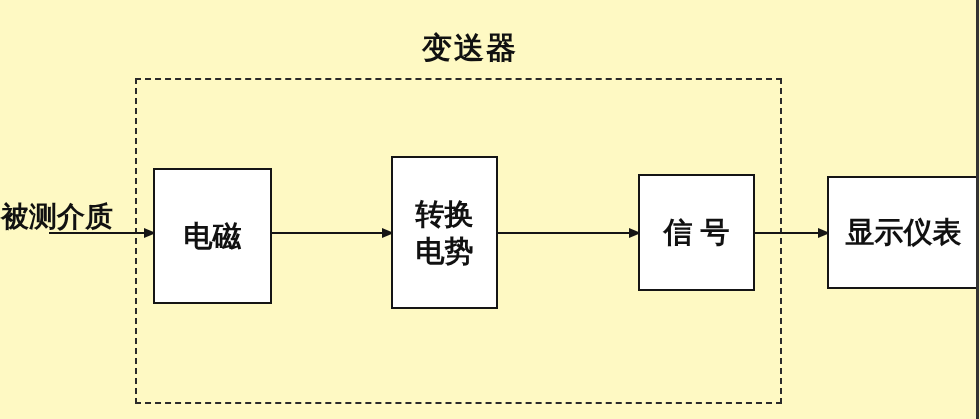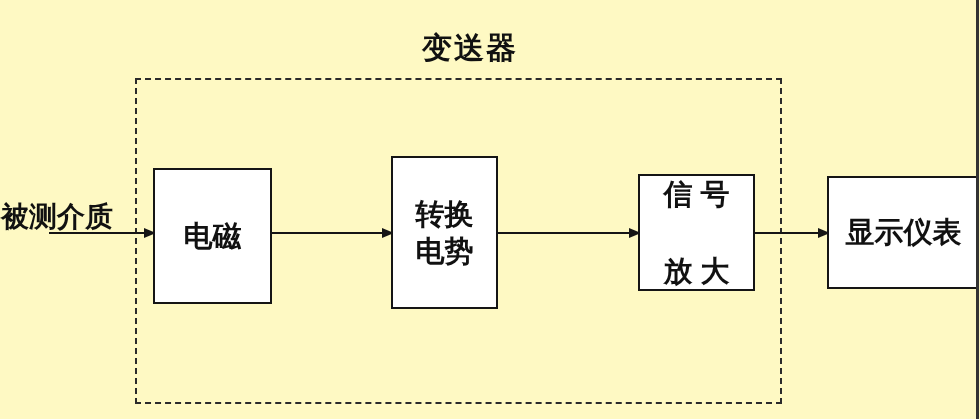--- a/index.html
+++ b/index.html
@@ -106,21 +106,20 @@
     <span>转换</span>
     <span>电势</span>
   </div>
 
   <div class="arrow arrow-3">
     <span class="head"></span>
   </div>
 
   <div class="block block-amplify">
     <span class="spaced">信号</span>
-    <span class="spaced">放大</span>
   </div>
 
   <div class="arrow arrow-4">
     <span class="head"></span>
   </div>
 
   <div class="block block-display">
     <span>显示仪表</span>
   </div>
 

